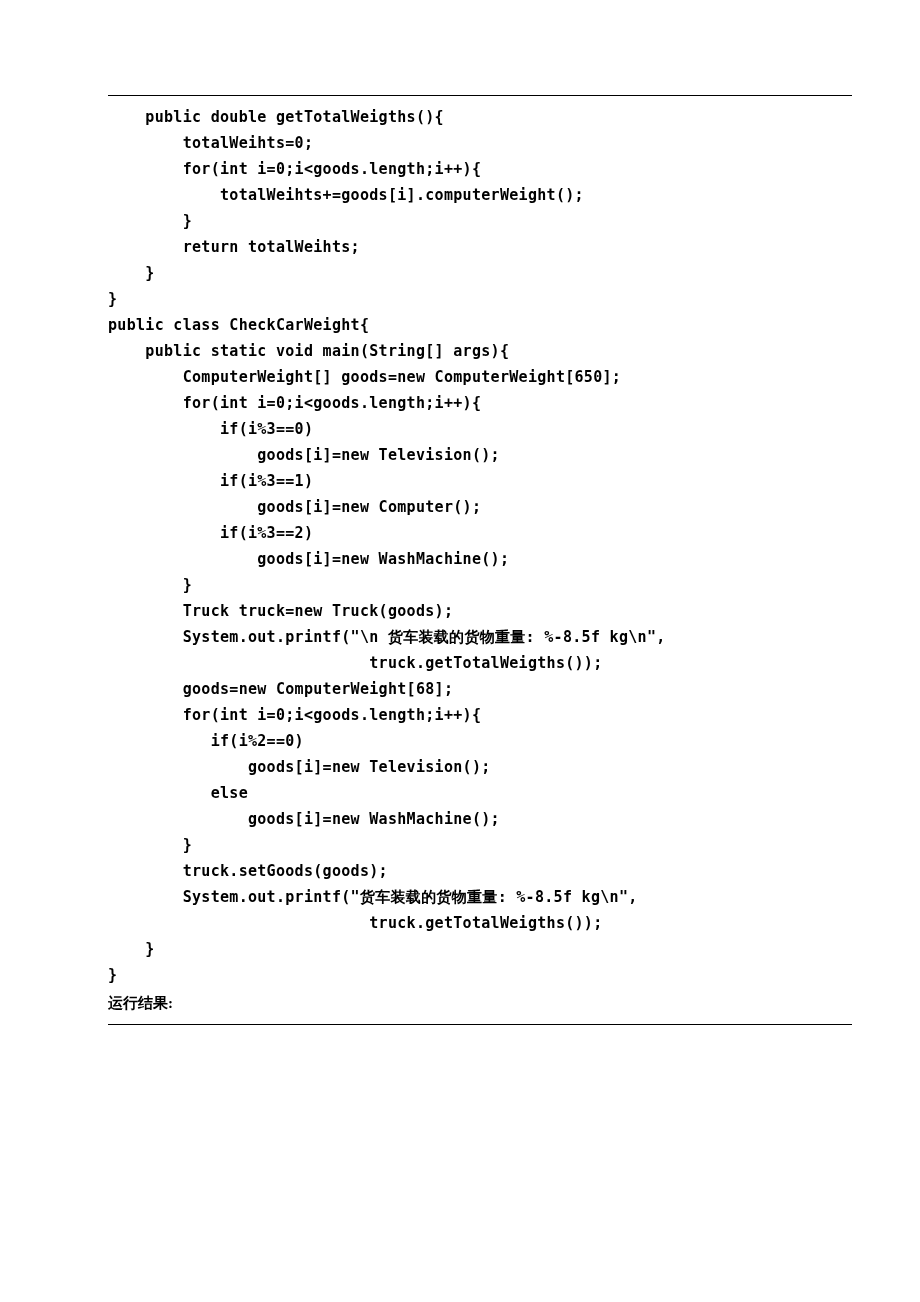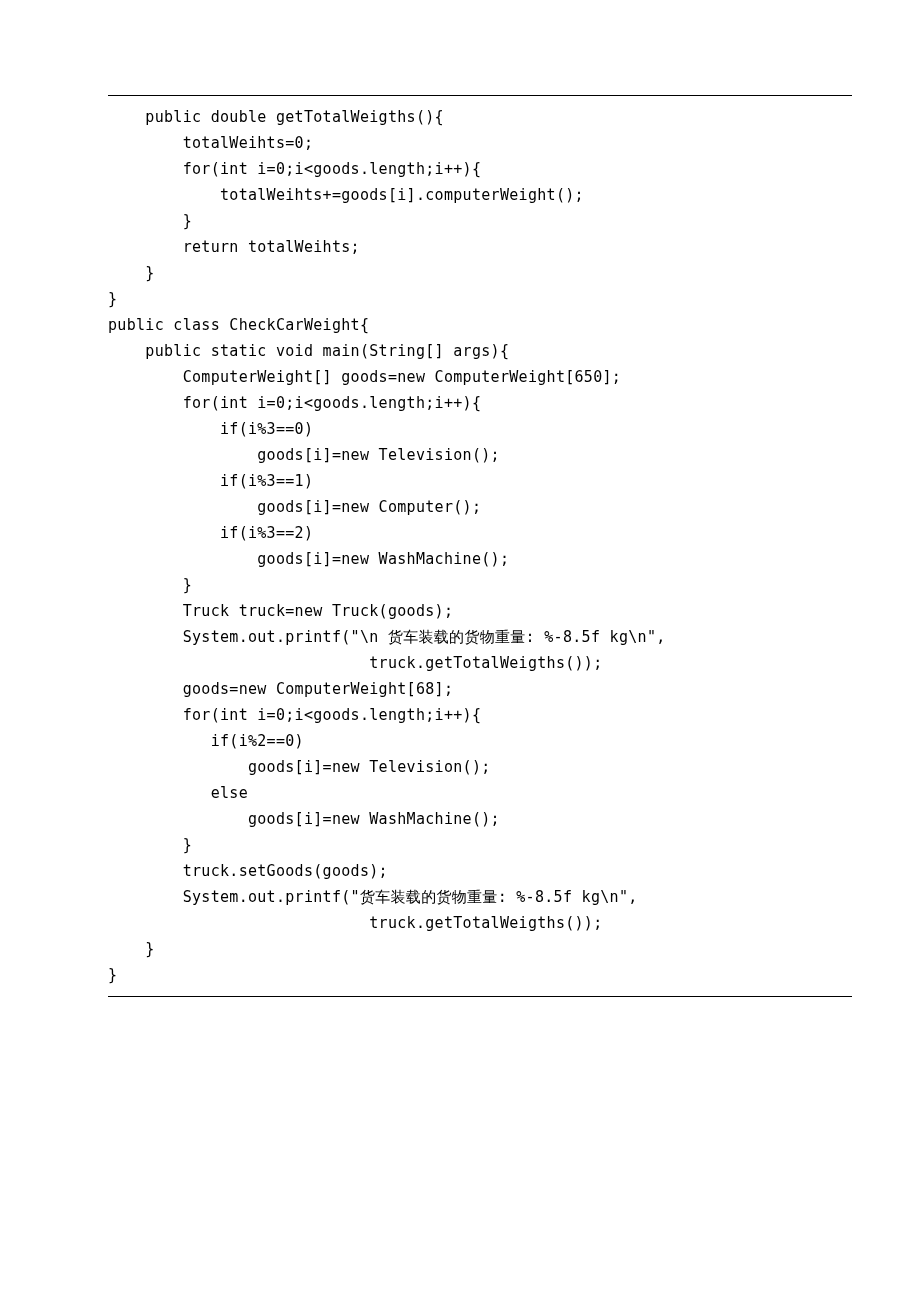--- a/index.html
+++ b/index.html
@@ -4,20 +4,21 @@
   <style>
     body {
       margin: 0;
       padding: 0;
       background: #fff;
       width: 920px;
       font-family: "SimSun", "宋体", monospace;
     }
     .page {
       padding: 95px 68px 60px 108px;
+      font-weight: bold;
     }
     .hr-top {
       border: none;
       border-top: 1px solid #000;
       margin: 0 0 8px 0;
     }
     .hr-bottom {
       border: none;
       border-top: 1px solid #000;
       margin: 8px 0 0 0;
@@ -70,14 +71,15 @@
 <span>           if(i%2==0)</span>
 <span>               goods[i]=new Television();</span>
 <span>           else</span>
 <span>               goods[i]=new WashMachine();</span>
 <span>        }</span>
 <span>        truck.setGoods(goods);</span>
 <span>        System.out.printf("货车装载的货物重量: %-8.5f kg\n",</span>
 <span>                            truck.getTotalWeigths());</span>
 <span>    }</span>
 <span>}</span></div>
+  <div class="footer-text">运行结果:</div>
   <hr class="hr-bottom">
 </div>
 
 </body></html>

